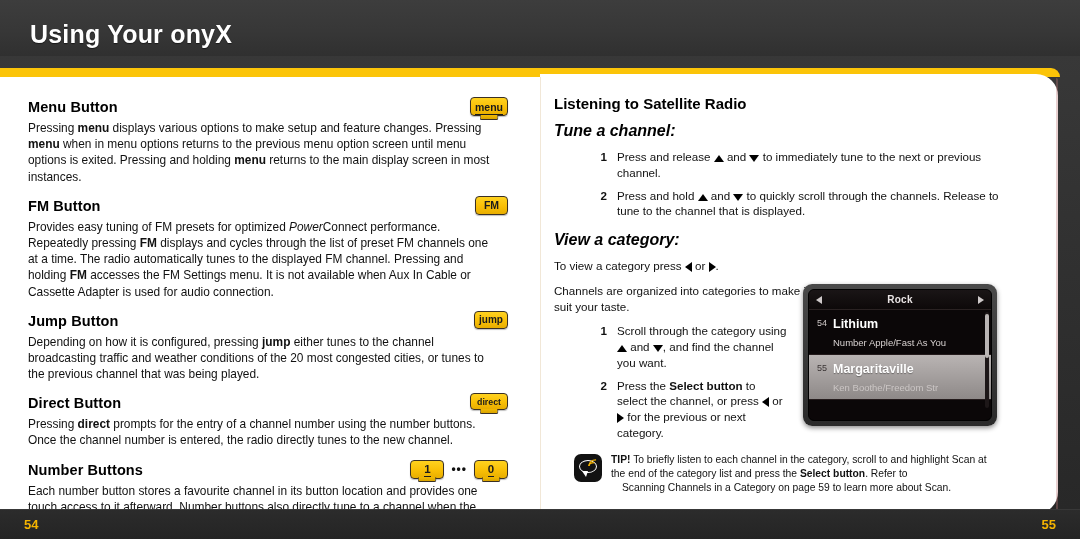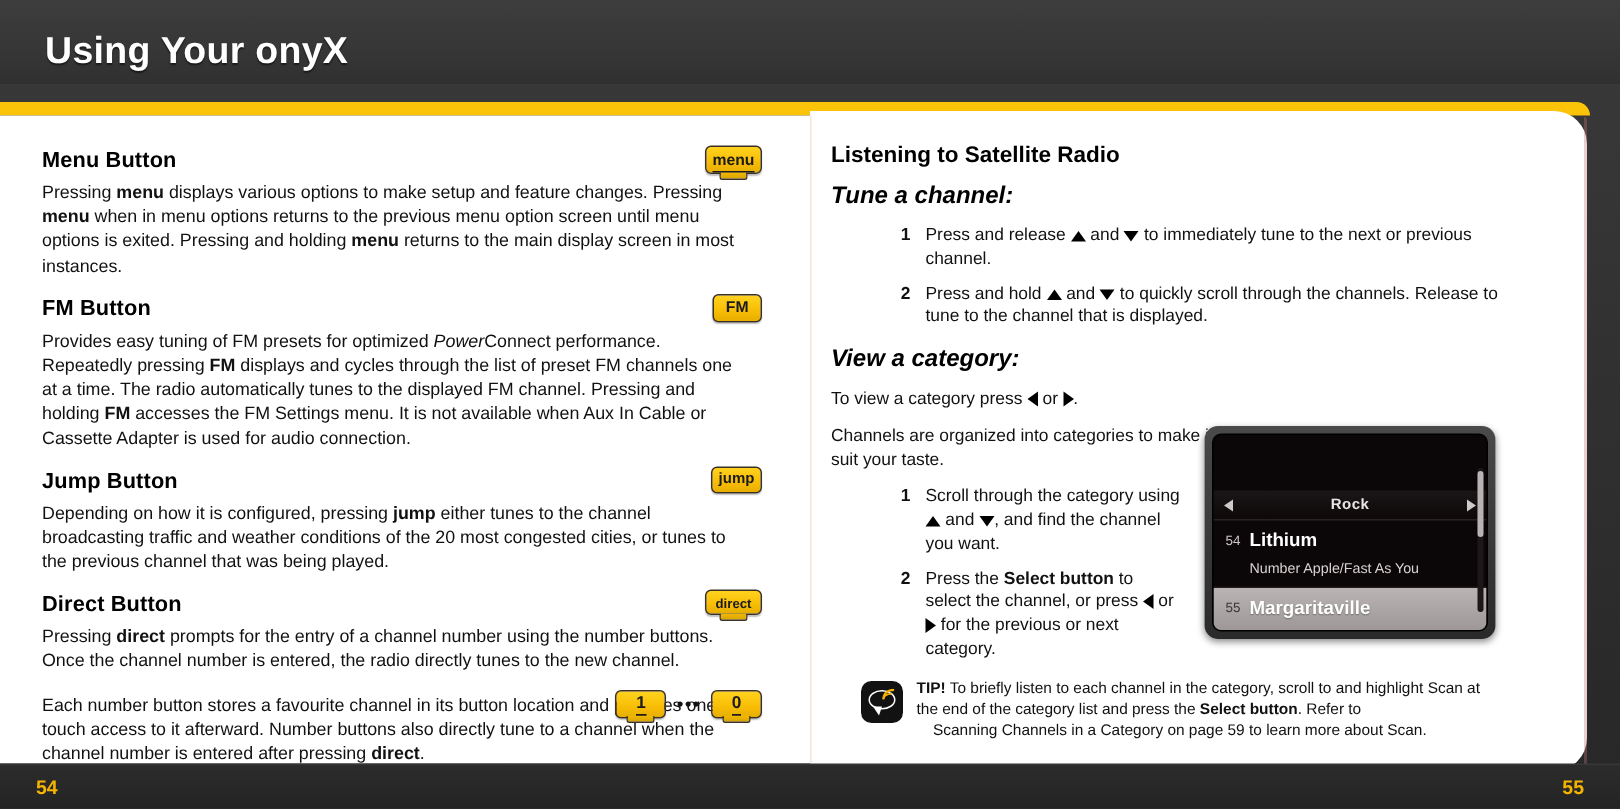--- a/index.html
+++ b/index.html
@@ -177,21 +177,21 @@
     background: #0b0708;
     border-radius: 6px;
     border: 1px solid #000;
     overflow: hidden;
     position: relative;
   }
   .scr-top {
     height: 20px; position: relative;
     background: linear-gradient(180deg,#1a1516 0%, #0d0909 100%);
     border-bottom: 1px solid #2a2222;
-    display: flex; align-items: center; justify-content: center; margin-top: 37px;
+    display: flex; align-items: center; justify-content: center;
   }
   .scr-cat { color: #e9e4e4; font-size: 10px; font-weight: bold; letter-spacing: 0.3px; }
   .scr-arrow-l, .scr-arrow-r {
     position: absolute; top: 50%; transform: translateY(-50%);
   }
   .scr-arrow-l { left: 7px; width:0;height:0;border-top:4px solid transparent;border-bottom:4px solid transparent;border-right:6px solid #cfcaca; }
   .scr-arrow-r { right: 7px; width:0;height:0;border-top:4px solid transparent;border-bottom:4px solid transparent;border-left:6px solid #cfcaca; }
 
   .ch-row {
     display: flex; align-items: flex-start; gap: 6px;
@@ -309,20 +309,21 @@
         <div class="sec-head">Direct Button</div>
         <div class="btn-slot">
           <div class="rbtn rbtn-direct has-tab">
             <span>direct</span>
           </div>
         </div>
         <div class="sec-body">Pressing <b>direct</b> prompts for the entry of a channel number using the number buttons. Once the channel number is entered, the radio directly tunes to the new channel.</div>
       </div>
 
       <div class="sec">
+        <div class="sec-head">Number Buttons</div>
         <div class="btn-slot">
           <div class="rbtn rbtn-num has-tab">
             <span class="ulabel">1</span>
           </div>
           <span class="dots">•••</span>
           <div class="rbtn rbtn-num has-tab">
             <span class="ulabel">0</span>
           </div>
         </div>
         <div class="sec-body">Each number button stores a favourite channel in its button location and provides one touch access to it afterward. Number buttons also directly tune to a channel when the channel number is entered after pressing <b>direct</b>.</div>

